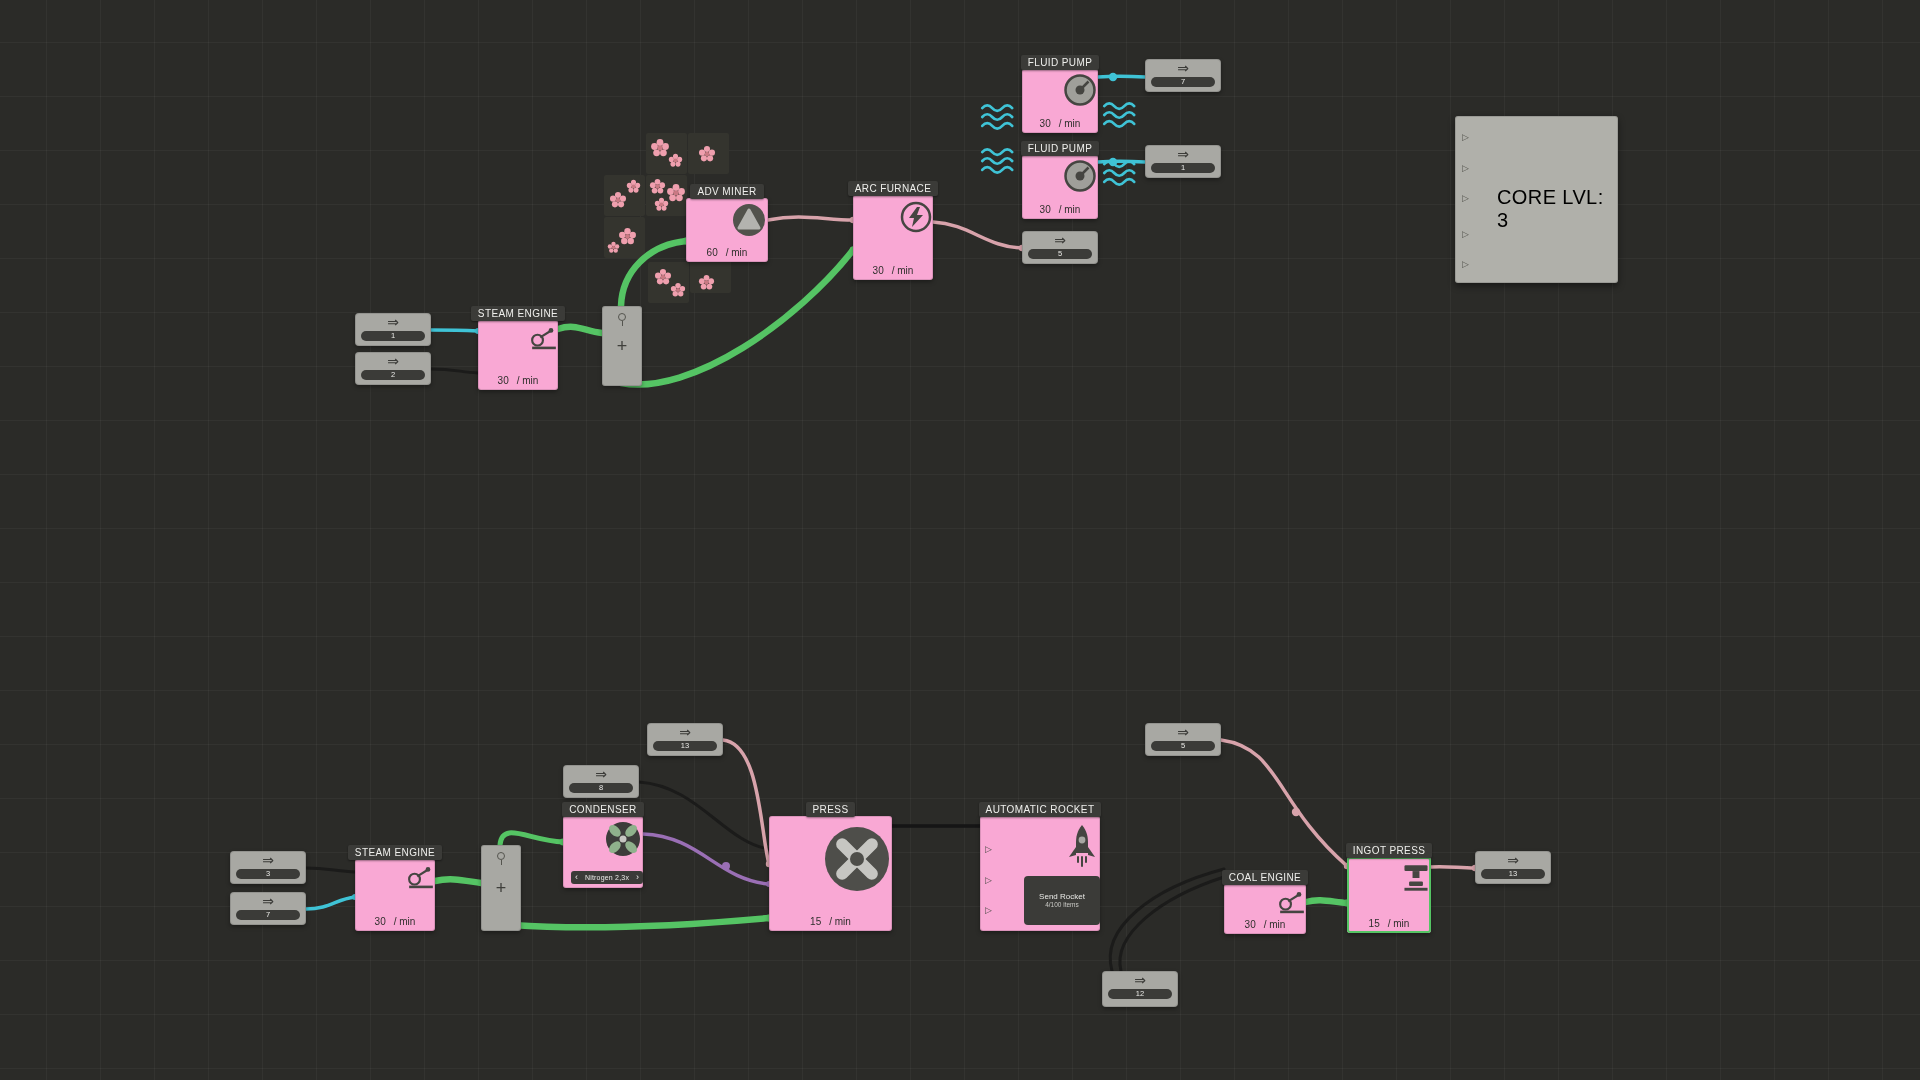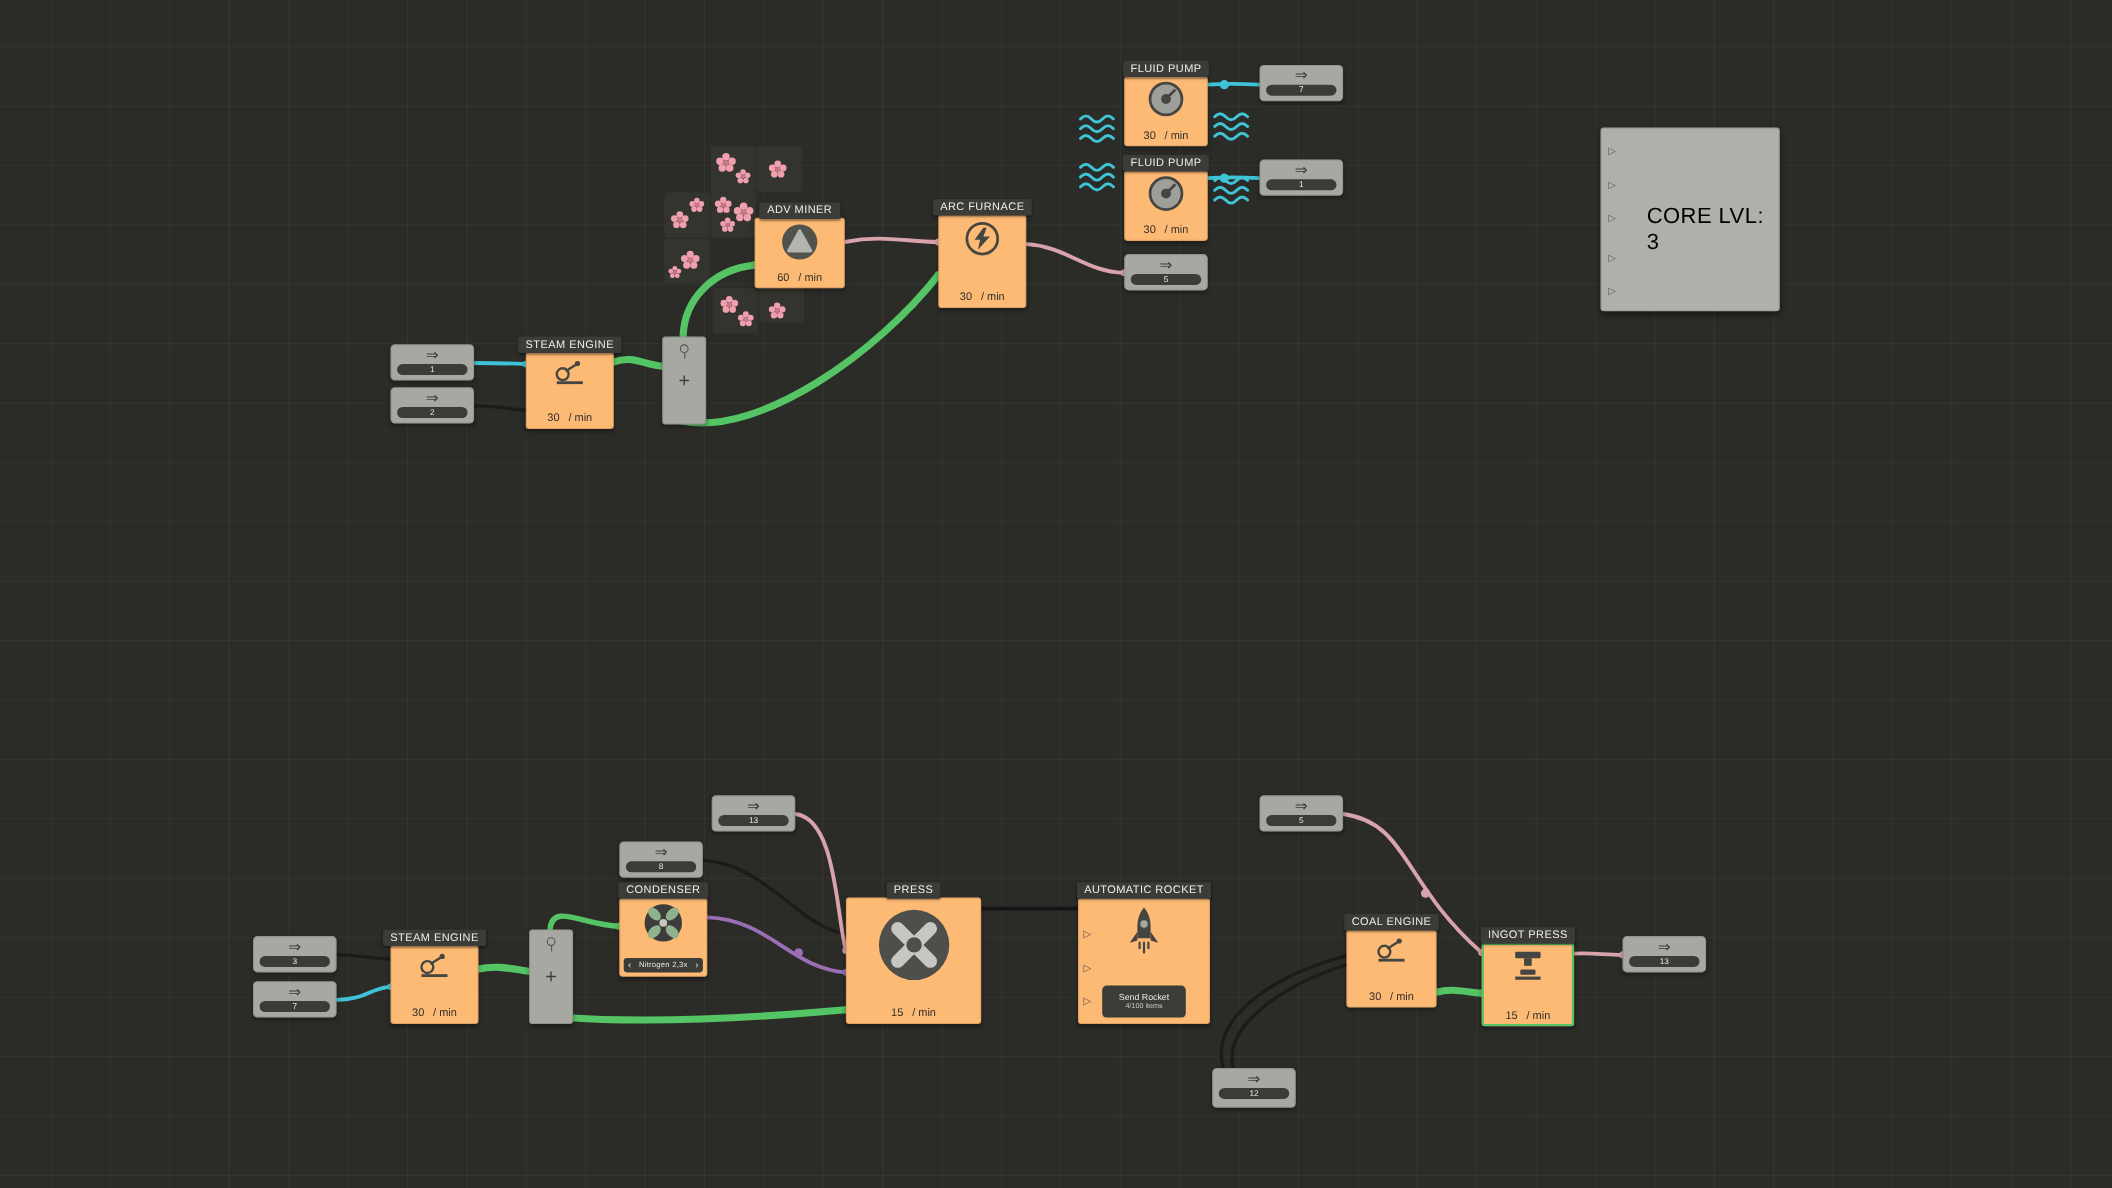--- a/index.html
+++ b/index.html
@@ -28,22 +28,22 @@
   .w-black{stroke:#151515;stroke-width:3.5;fill:none;stroke-linecap:round}
   .w-purple{stroke:#9a6fb5;stroke-width:3.5;fill:none;stroke-linecap:round}
   .d-green{fill:#55c464}.d-rose{fill:#d8a3ab}.d-cyan{fill:#3fc3d6}.d-purple{fill:#9a6fb5}
 
   .nodes{position:absolute;inset:0;z-index:3}
 
   .machine{position:absolute;display:flex;flex-direction:column;align-items:center}
   .m-header{background:#3b3b38;color:#efefec;font-size:10px;letter-spacing:.4px;line-height:15px;
     padding:0 7px;border-radius:2px;white-space:nowrap;z-index:2;margin-bottom:-1px;
     box-shadow:0 1px 2px rgba(0,0,0,.4)}
-  .m-body{background:#fdba74;border-radius:3px;width:100%;flex:1;position:relative;
-    display:flex;flex-direction:column;align-items:center;justify-content:flex-start;
+  .m-body{background:#f9a8d4;border-radius:3px;width:100%;flex:1;position:relative;
+    display:flex;flex-direction:column;align-items:flex-end;justify-content:flex-start;
     box-shadow:0 2px 4px rgba(0,0,0,.35), inset 0 0 0 1px rgba(0,0,0,.12)}
   .m-icon{margin-top:6px}
   .m-rate{position:absolute;bottom:4px;width:100%;text-align:center;font-size:10px;color:#2f2f2c;
     display:flex;justify-content:center;gap:8px}
   .green-outline{box-shadow:0 2px 4px rgba(0,0,0,.35), inset 0 0 0 2px #55c464}
 
   .counter{position:absolute;width:76px;height:33px;background:#a8a8a3;border-radius:4px;
     display:flex;flex-direction:column;align-items:center;
     box-shadow:0 2px 4px rgba(0,0,0,.35), inset 0 0 0 1px rgba(0,0,0,.12)}
   .c-arrow{font-size:14px;line-height:18px;color:#3b3b38}
@@ -56,21 +56,21 @@
   .sp-pin{margin-top:7px;width:8px;height:8px;border:1.5px solid #55554f;border-radius:50%;position:relative}
   .sp-pin::after{content:"";position:absolute;left:2.5px;top:7px;width:1.5px;height:5px;background:#55554f}
   .sp-plus{flex:1;display:flex;align-items:center;font-size:18px;color:#3f3f3b;padding-bottom:14px}
 
   .selector{position:absolute;bottom:4px;width:72px;height:13px;background:#3b3b38;border-radius:3px;
     display:flex;align-items:center;justify-content:space-between;padding:0 4px;color:#e9e9e6}
   .sel-btn{font-size:9px;line-height:13px;cursor:pointer}
   .sel-label{font-size:7px;letter-spacing:.2px}
 
   .rocket-btn{position:absolute;bottom:6px;width:76px;background:#3b3b38;border-radius:4px;
-    color:#e9e9e6;text-align:center;padding:6px 0}
+    color:#e9e9e6;text-align:center;padding:16px 0}
   .rocket-btn .t1{font-size:8px;line-height:9px}
   .rocket-btn .t2{font-size:6.5px;line-height:8px;color:#c9c9c5}
 
   .port-tri{position:absolute;left:5px;font-size:9px;color:#4e4e49;line-height:10px}
 
   .core{position:absolute;left:1455px;top:116px;width:163px;height:167px;background:#b0b0aa;
     border-radius:3px;box-shadow:0 3px 7px rgba(0,0,0,.45), inset 0 0 0 1px rgba(0,0,0,.12)}
   .core-title{position:absolute;left:42px;top:70px;font-size:20px;color:#000000;letter-spacing:.4px}
   .core .port-tri{left:7px;color:#55554f}
 </style>
@@ -453,21 +453,21 @@
         <div class="t2">4/100 items</div>
       </div>
     </div>
   </div>
 
   <div class="counter" style="left:1145px;top:723px">
     <div class="c-arrow">⇒</div>
     <div class="c-pill">5</div>
   </div>
 
-  <div class="machine" style="left:1224px;top:831px;width:82px;height:85px">
+  <div class="machine" style="left:1224px;top:870px;width:82px;height:64px">
     <div class="m-header">COAL ENGINE</div>
     <div class="m-body">
       <svg class="m-icon" style="width:28px;height:24px">
           <use href="#sym-engine"></use>
         </svg>
       <div class="m-rate">
         <span>30</span>
           <span>/ min</span>
       </div>
     </div>

